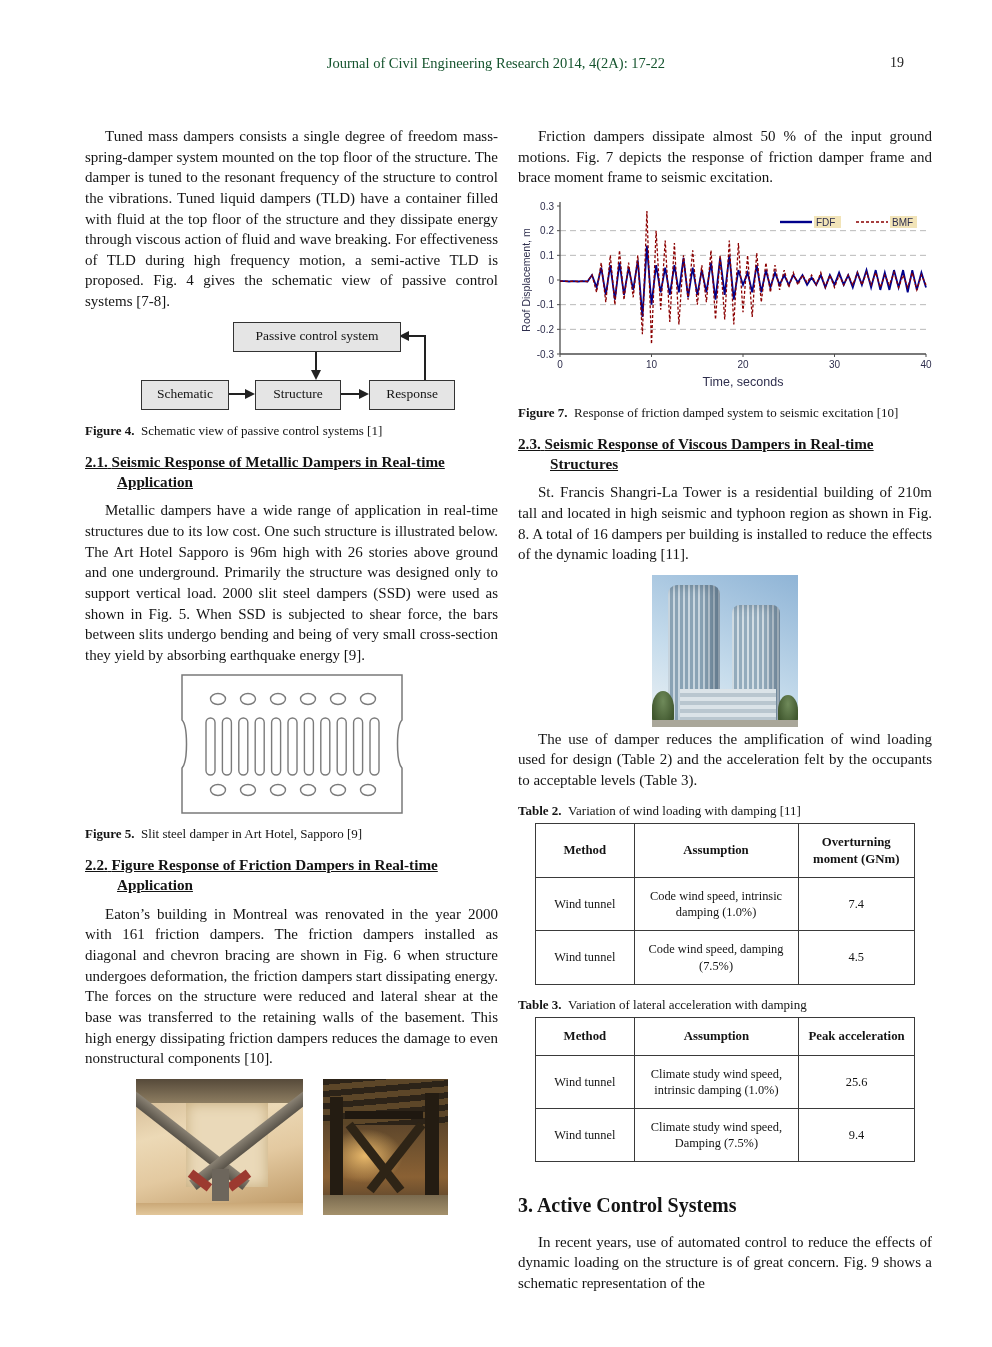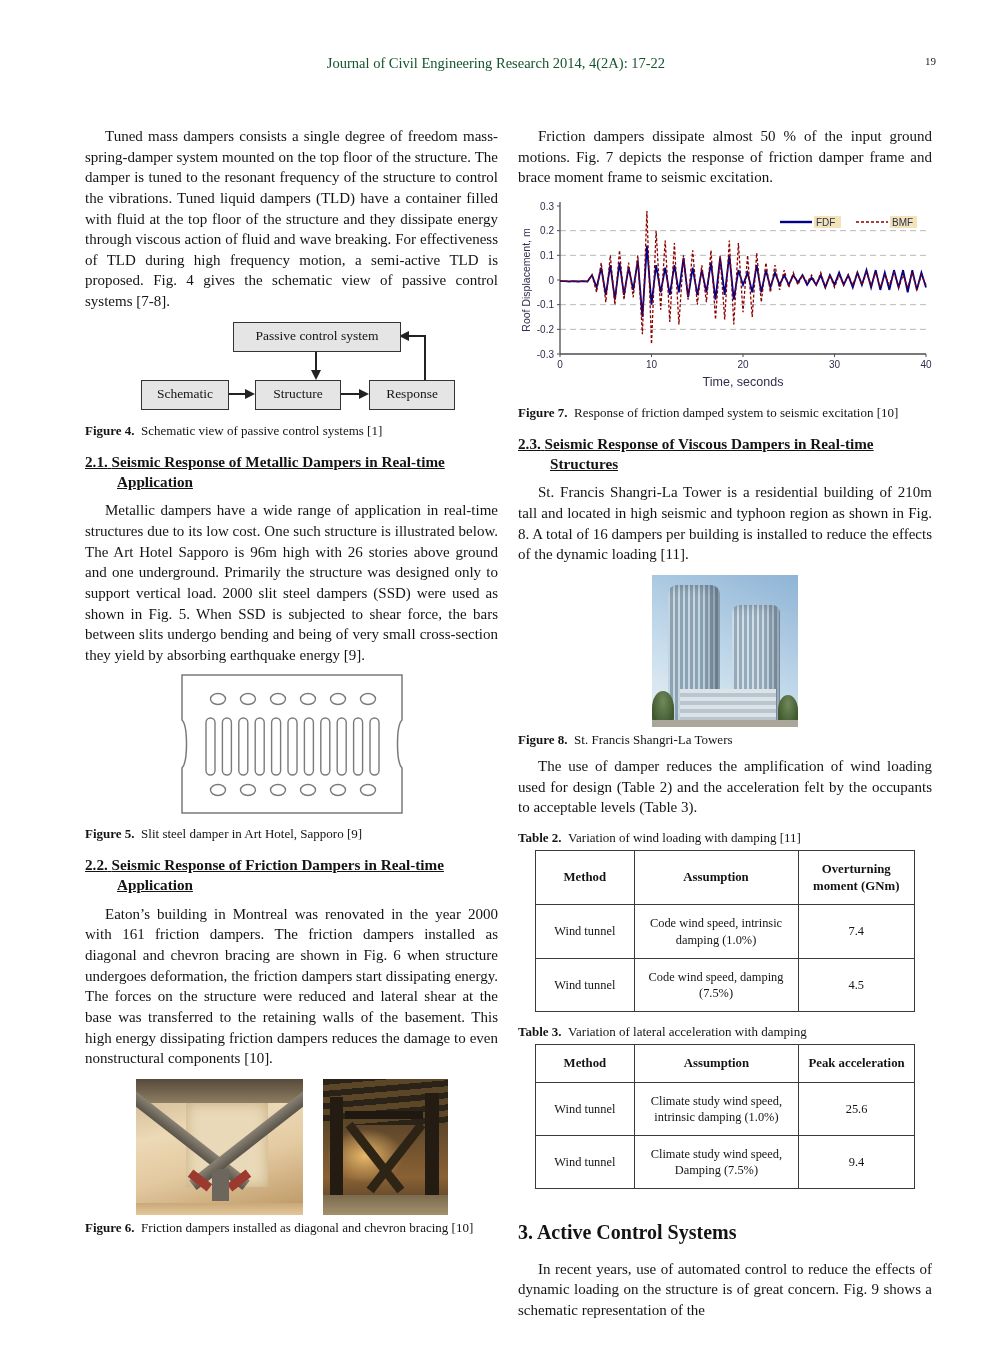--- a/index.html
+++ b/index.html
@@ -1,19 +1,19 @@
 <!DOCTYPE html>
 <html><head>
 <meta charset="utf-8">
 <style>
   html,body{margin:0;padding:0;background:#9b9b9b;}
   .page{position:relative;width:992px;height:1347px;background:#ffffff;margin:0 auto;
         font-family:"Liberation Serif",serif;color:#141414;overflow:hidden;}
   .header-line{position:absolute;top:55px;left:0;width:100%;text-align:center;font-size:14.5px;color:#14532d;}
-  .pageno{position:absolute;top:55px;right:56px;font-size:11px;color:#222;}
+  .pageno{position:absolute;top:55px;right:88px;font-size:14px;color:#222;}
   .col{position:absolute;top:126px;width:413px;text-align:justify;font-size:15px;line-height:1.375;}
   .col-left{left:85px;}
   .col-right{left:518px;width:414px;}
   p.body{margin:0 0 3px 0;text-indent:20px;}
   h3.sub{font-size:15.2px;margin:13px 0 9px 0;padding-left:32px;text-indent:-32px;
          text-align:left;font-weight:bold;line-height:1.3;text-decoration:underline;}
   h2.main{font-size:20px;margin:30px 0 12px 0;text-align:left;font-weight:bold;}
   .caption{font-size:13px;margin:5px 0 8px 0;line-height:1.25;text-indent:0;}
   .caption b{font-weight:bold;}
   
@@ -130,21 +130,21 @@
           <rect x="125.4" y="45" width="9" height="57" rx="4.5"></rect>
             <rect x="141.8" y="45" width="9" height="57" rx="4.5"></rect>
           <rect x="158.2" y="45" width="9" height="57" rx="4.5"></rect>
             <rect x="174.6" y="45" width="9" height="57" rx="4.5"></rect>
           <rect x="191" y="45" width="9" height="57" rx="4.5"></rect>
         </g>
       </svg>
     </div>
     <p class="caption"><b>Figure 5.</b>&nbsp;&nbsp;<span>Slit steel damper in Art Hotel, Sapporo [9]</span></p>
 
-    <h3 class="sub"><span>2.2.</span> <span>Seismic Response of Friction Dampers in Real-time Application</span></h3>
+    <h3 class="sub"><span>2.2.</span> <span>Figure Response of Friction Dampers in Real-time Application</span></h3>
     <p class="body">Eaton’s building in Montreal was renovated in the year 2000 with 161 friction dampers. The friction dampers installed as diagonal and chevron bracing are shown in Fig. 6 when structure undergoes deformation, the friction dampers start dissipating energy. The forces on the structure were reduced and lateral shear at the base was transferred to the retaining walls of the basement. This high energy dissipating friction dampers reduces the damage to even nonstructural components [10].</p>
 
     <div class="fig6">
       <div class="photoL">
         <div class="ceil"></div>
           <div class="wall"></div>
         <div class="br1"></div>
           <div class="br2"></div>
         <div class="red1"></div>
           <div class="red2"></div>
@@ -155,21 +155,20 @@
         <div class="beams"></div>
           <div class="glow"></div>
         <div class="colL"></div>
           <div class="colR"></div>
         <div class="cap"></div>
           <div class="ch1"></div>
           <div class="ch2"></div>
         <div class="floor"></div>
       </div>
     </div>
-    <p class="caption"><b>Figure 6.</b>&nbsp;&nbsp;<span>Friction dampers installed as diagonal and chevron bracing [10]</span></p>
   </div>
 
   <div class="col col-right">
 
     <p class="body">Friction dampers dissipate almost 50 % of the input ground motions. Fig. 7 depicts the response of friction damper frame and brace moment frame to seismic excitation.</p>
 
     <div class="fig7">
       <svg width="414" height="198">
           <line x1="42" y1="34.66666666666666" x2="408" y2="34.66666666666666" stroke="#b9b9b9" stroke-width="1" stroke-dasharray="6 4"></line>
           <line x1="42" y1="59.33333333333333" x2="408" y2="59.33333333333333" stroke="#b9b9b9" stroke-width="1" stroke-dasharray="6 4"></line>
@@ -221,21 +220,20 @@
     <div class="fig8wrap">
       <div class="fig8">
         <div class="towerL"></div>
           <div class="towerR"></div>
         <div class="podium"></div>
           <div class="treeL"></div>
           <div class="treeR"></div>
           <div class="ground"></div>
       </div>
     </div>
-    <p class="caption"><b>Figure 8.</b>&nbsp;&nbsp;<span>St. Francis Shangri-La Towers</span></p>
 
     <p class="body">The use of damper reduces the amplification of wind loading used for design (Table 2) and the acceleration felt by the occupants to acceptable levels (Table 3).</p>
 
     <p class="caption tcap"><b>Table 2.</b>&nbsp;&nbsp;<span>Variation of wind loading with damping [11]</span></p>
     <table class="datatable">
       <tbody>
           <tr>
         <th class="c1">Method</th>
         <th class="c2">Assumption</th>
         <th class="c3">Overturning moment (GNm)</th>

